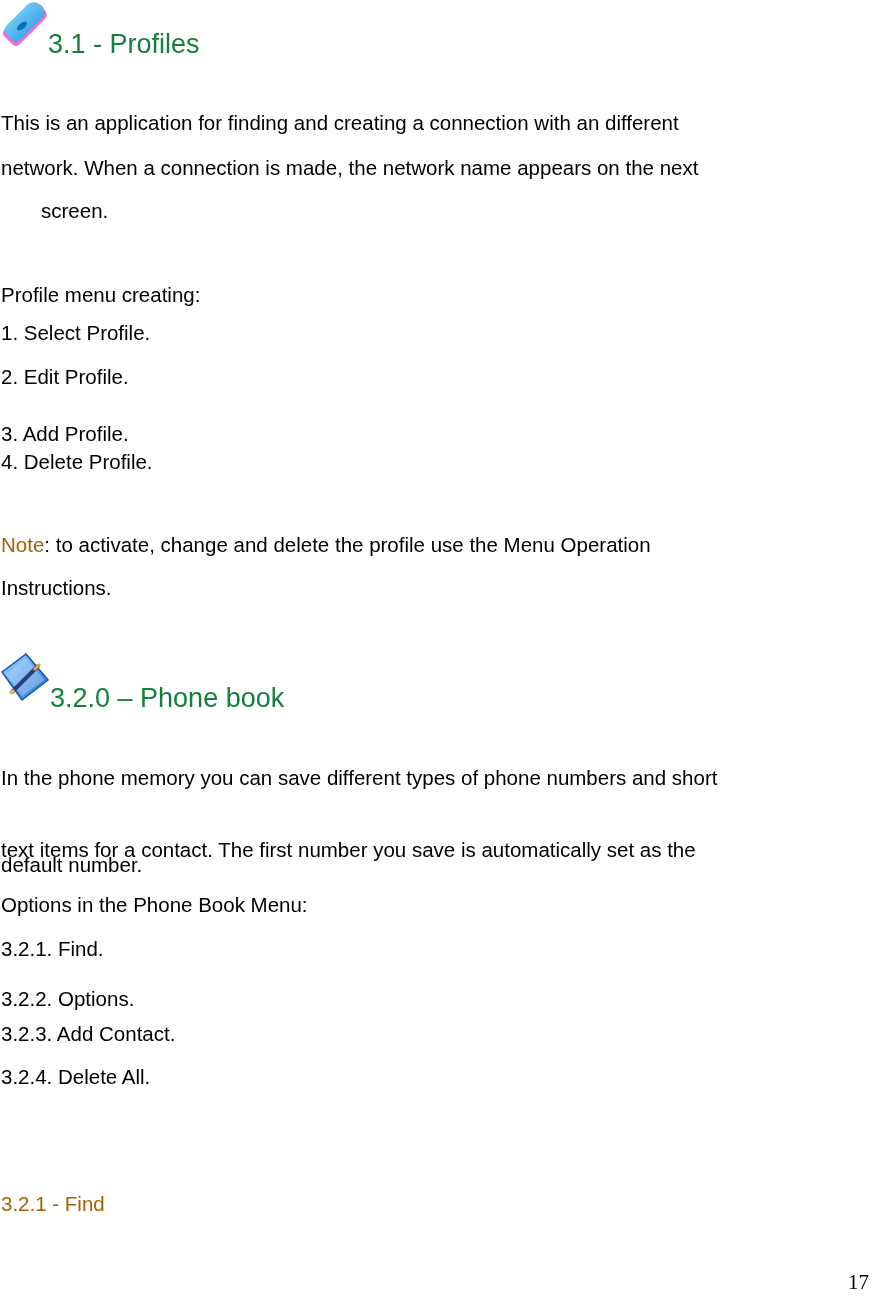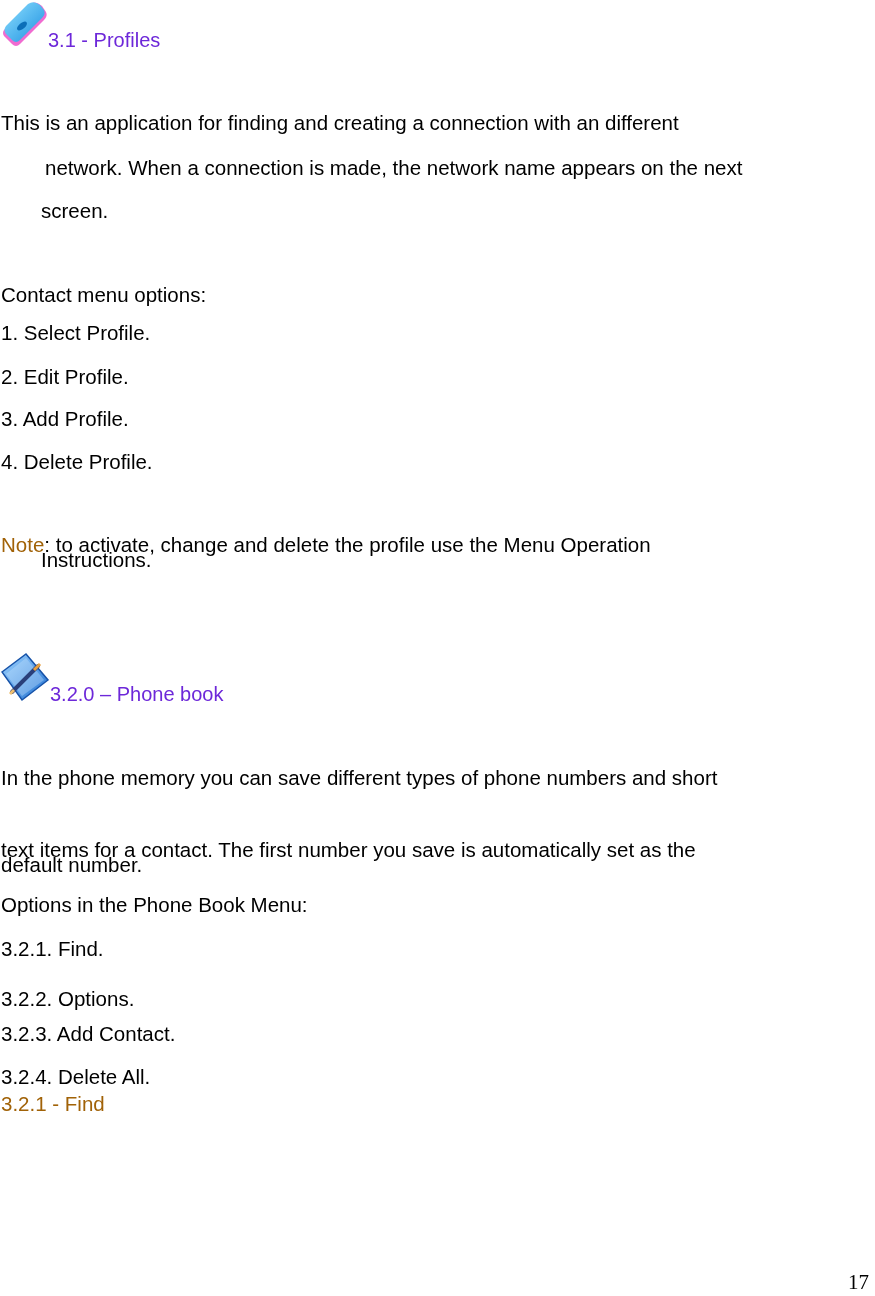--- a/index.html
+++ b/index.html
@@ -1,19 +1,19 @@
 <!DOCTYPE html>
 <html><head>
 <meta charset="utf-8">
 <style>
   html, body { margin: 0; padding: 0; background: #ffffff; }
   body { width: 875px; height: 1296px; position: relative; overflow: hidden;
          font-family: "Liberation Sans", sans-serif; color: #000; font-size: 20.5px; }
   .abs { position: absolute; left: 1px; white-space: nowrap; }
-  .heading { color: #6d28d9; font-size: 20px; }
+  .heading { color: #15803d; font-size: 27px; }
   .light { color: #a16207; }
   .icon { position: absolute; }
   .pgnum { position: absolute; right: 6px; top: 1270px; font-family: "Liberation Serif", serif; font-size: 21px; }
 </style>
 </head>
 <body>
 
 <div class="icon" style="left:0;top:0;">
   <svg width="48" height="48" viewBox="0 0 48 48">
     <defs>
@@ -23,31 +23,31 @@
         </linearGradient>
     </defs>
     <path d="M4 30 L30 4 Q36 0 42 6 L46 12 Q48 16 44 20 L20 44 Q16 48 12 44 L4 36 Q2 33 4 30Z" fill="#f06bd0"></path>
     <path d="M6 26 L28 4 Q34 0 40 5 L44 10 Q46 14 42 18 L20 40 Q16 44 12 40 L6 34 Q3 30 6 26Z" fill="url(#g1)"></path>
     <ellipse cx="22" cy="26" rx="6" ry="3" fill="#0c6fb8" transform="rotate(-40 22 26)"></ellipse>
   </svg>
 </div>
 <div class="abs heading" style="left:48px;top:29px;">3.1 - Profiles</div>
 
 <div class="abs" style="top:111px;"> This is an application for finding and creating a connection with an different</div>
-<div class="abs" style="top:156px;padding-left:44px;">network. When a connection is made, the network name appears on the next</div>
+<div class="abs" style="top:156px;">network. When a connection is made, the network name appears on the next</div>
 <div class="abs" style="top:199px;margin-left:40px;">screen.</div>
 
-<div class="abs" style="top:283px;">Contact menu options:</div>
+<div class="abs" style="top:283px;">Profile menu creating:</div>
 <div class="abs" style="top:321px;">1. Select Profile.</div>
 <div class="abs" style="top:365px;">2. Edit Profile.</div>
-<div class="abs" style="top:407px;text-align:center;">3. Add Profile.</div>
+<div class="abs" style="top:422px;text-align:center;">3. Add Profile.</div>
 <div class="abs" style="top:450px;">4. Delete Profile.</div>
 
 <div class="abs" style="top:533px;"><span class="light">Note</span><span>: to activate, change and delete the profile use the Menu Operation</span></div>
-<div class="abs" style="top:548px;margin-left:40px;">Instructions.</div>
+<div class="abs" style="top:576px;">Instructions.</div>
 
 <div class="icon" style="left:0;top:652px;">
   <svg width="50" height="50" viewBox="0 0 50 50">
     <defs>
       <linearGradient id="g2" x1="0" y1="0" x2="1" y2="1">
           <stop offset="0" stop-color="#9fd4ff"></stop>
           <stop offset="1" stop-color="#1f6fd0"></stop>
         </linearGradient>
     </defs>
     <path d="M2 20 L26 2 L48 28 L22 48Z" fill="url(#g2)" stroke="#1652a8" stroke-width="1.5"></path>
@@ -61,15 +61,15 @@
 
 <div class="abs" style="top:766px;">In the phone memory you can save different types of phone numbers and short</div>
 <div class="abs" style="top:810px;margin-top:28px;">text items for a contact. The first number you save is automatically set as the</div>
 <div class="abs" style="top:853px;">default number.</div>
 <div class="abs" style="top:893px;">Options in the Phone Book Menu:</div>
 <div class="abs" style="top:937px;">3.2.1. Find.</div>
 <div class="abs" style="top:987px;">3.2.2. Options.</div>
 <div class="abs" style="top:1022px;">3.2.3. Add Contact.</div>
 <div class="abs" style="top:1065px;">3.2.4. Delete All.</div>
 
-<div class="abs light" style="top:1092px;">3.2.1 - Find</div>
+<div class="abs light" style="top:1192px;">3.2.1 - Find</div>
 
 <div class="pgnum">17</div>
 
 </body></html>

